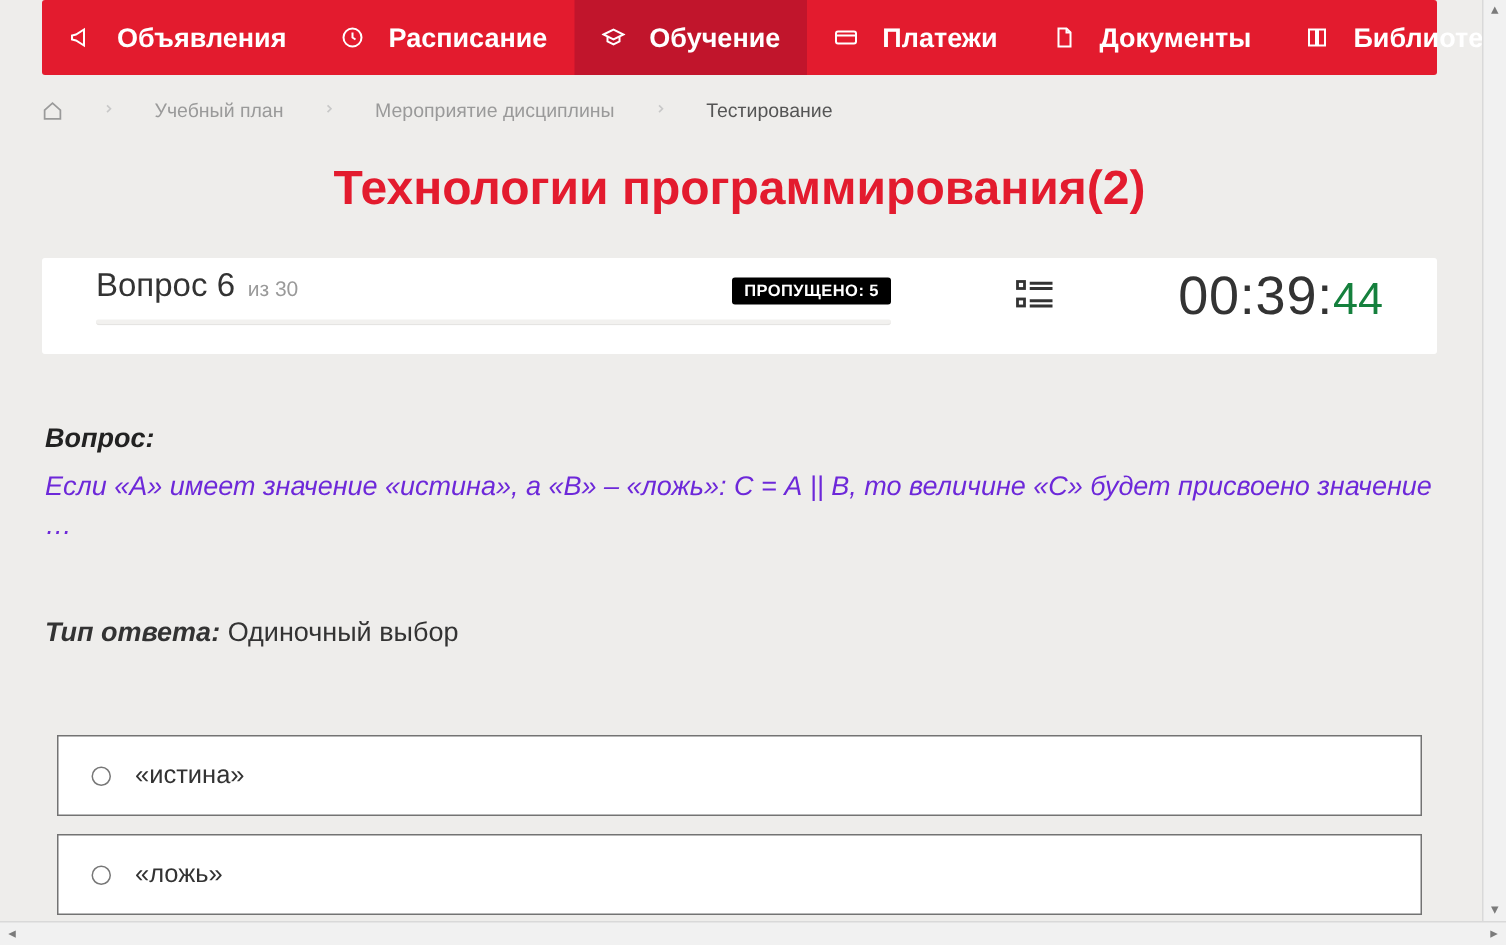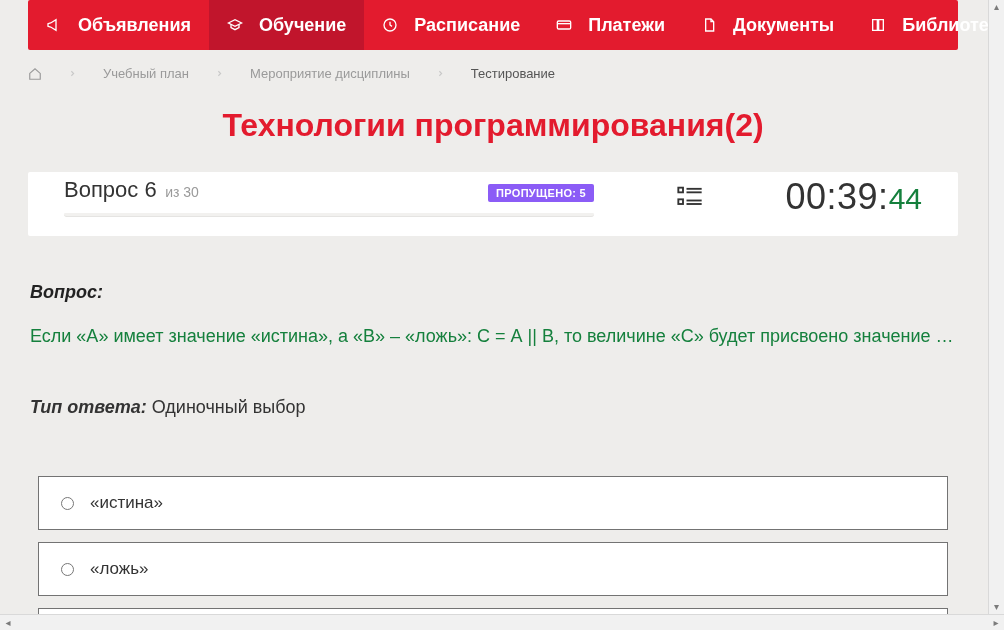--- a/index.html
+++ b/index.html
@@ -99,21 +99,21 @@
     font-size: 22px;
     color: #333;
     font-weight: 500;
   }
   .q-total {
     font-size: 14px;
     color: #9a9a9a;
     margin-left: 4px;
   }
   .skipped-badge {
-    background: #8b5cf6;
+    background: #000000;
     color: #fff;
     font-size: 11px;
     font-weight: 700;
     padding: 3px 8px;
     border-radius: 2px;
     letter-spacing: 0.3px;
   }
   .progress-track {
     margin-top: 10px;
     height: 4px;
@@ -152,23 +152,24 @@
     padding: 0 2px;
   }
   .q-label {
     font-style: italic;
     font-weight: 700;
     color: #222;
     font-size: 18px;
   }
   .q-text {
     font-size: 18px;
-    color: #15803d;
-    margin-top: 20px;
+    color: #6d28d9;
+    margin-top: 8px;
     line-height: 1.45;
+    font-style: italic;
   }
   .ans-type-row {
     margin-top: 48px;
     font-size: 18px;
     color: #333;
   }
   .ans-type-label {
     font-style: italic;
     font-weight: 700;
   }
@@ -242,37 +243,37 @@
 
   <div class="topnav">
     <div class="nav-item">
       <span class="nav-icon">
         <svg width="16" height="16" viewBox="0 0 24 24" fill="none" stroke="#fff" stroke-width="2">
               <path d="M3 10v4l4 1 8 5V4l-8 5-4 1z"></path>
             </svg>
       </span>
       <span>Объявления</span>
     </div>
+    <div class="nav-item">
+      <span class="nav-icon">
+        <svg width="16" height="16" viewBox="0 0 24 24" fill="none" stroke="#fff" stroke-width="2">
+              <circle cx="12" cy="12" r="9"></circle>
+              <path d="M12 7v5l3 2"></path>
+            </svg>
+      </span>
+      <span>Расписание</span>
+    </div>
     <div class="nav-item active">
       <span class="nav-icon">
         <svg width="16" height="16" viewBox="0 0 24 24" fill="none" stroke="#fff" stroke-width="2">
               <path d="M2 9l10-5 10 5-10 5L2 9z"></path>
               <path d="M6 11v5l6 3 6-3v-5"></path>
             </svg>
       </span>
       <span>Обучение</span>
-    </div>
-    <div class="nav-item">
-      <span class="nav-icon">
-        <svg width="16" height="16" viewBox="0 0 24 24" fill="none" stroke="#fff" stroke-width="2">
-              <circle cx="12" cy="12" r="9"></circle>
-              <path d="M12 7v5l3 2"></path>
-            </svg>
-      </span>
-      <span>Расписание</span>
     </div>
     <div class="nav-item">
       <span class="nav-icon">
         <svg width="16" height="16" viewBox="0 0 24 24" fill="none" stroke="#fff" stroke-width="2">
               <rect x="2" y="6" width="20" height="12" rx="2"></rect>
               <path d="M2 10h20"></path>
             </svg>
       </span>
       <span>Платежи</span>
     </div>

